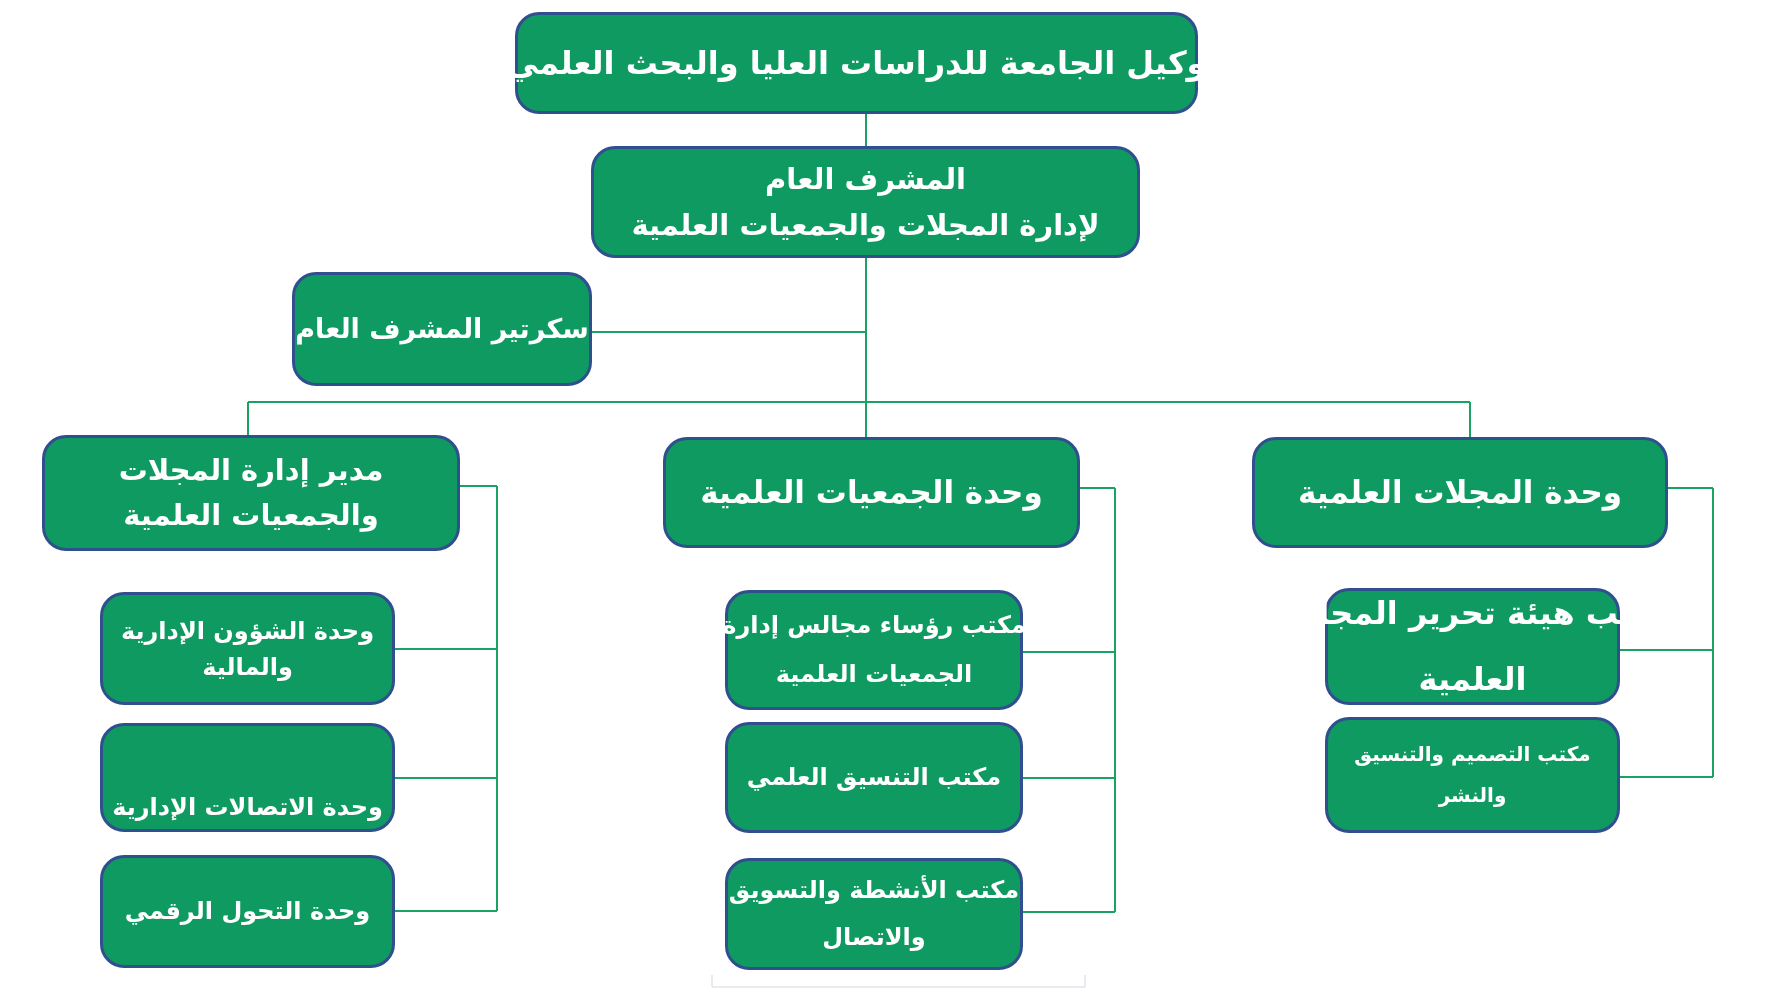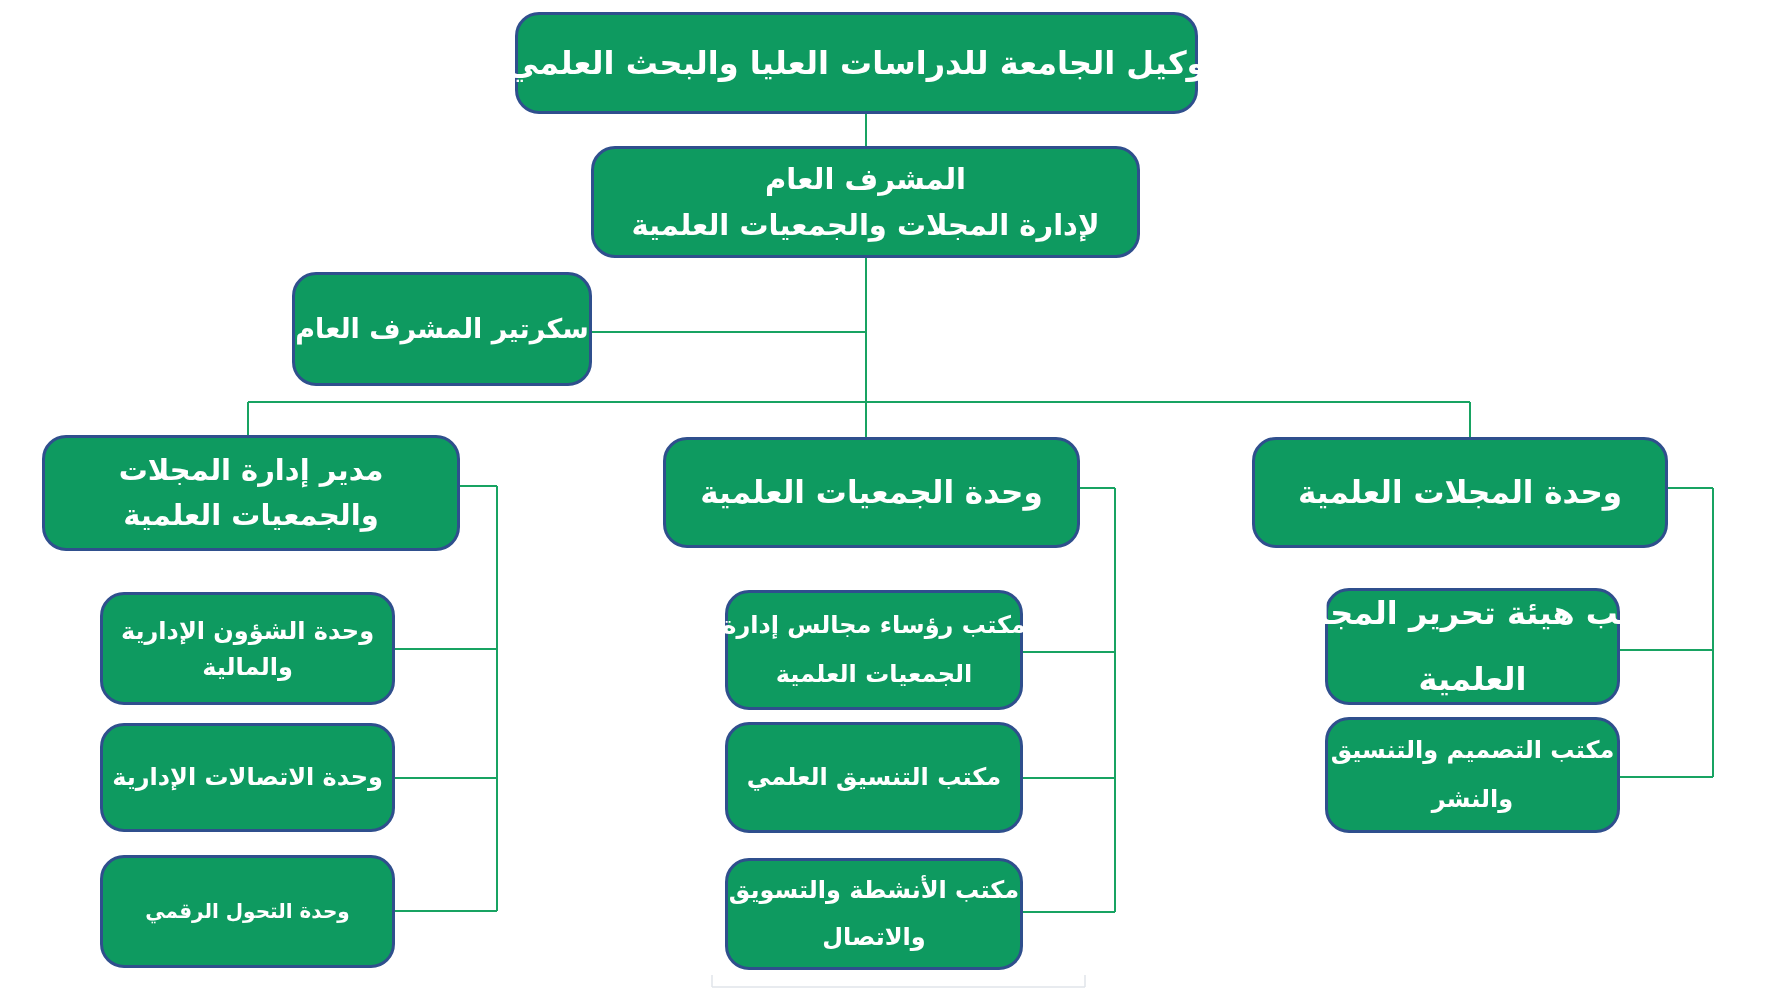--- a/index.html
+++ b/index.html
@@ -46,29 +46,29 @@
   
   #n-root      {left:515px;  top:12px;  width:683px; height:102px; font-size:32px;}
   #n-supervisor{left:591px;  top:146px; width:549px; height:112px; font-size:29px; line-height:1.6;}
   #n-secretary {left:292px;  top:272px; width:300px; height:114px; font-size:27px;}
   
   #n-director  {left:42px;   top:435px; width:418px; height:116px; font-size:29px; line-height:1.55;}
   #n-societies {left:663px;  top:437px; width:417px; height:111px; font-size:31px;}
   #n-journals  {left:1252px; top:437px; width:416px; height:111px; font-size:31px;}
   
   #n-admin-fin {left:100px;  top:592px; width:295px; height:113px; font-size:24px; line-height:1.5;}
-  #n-admin-com {left:100px;  top:723px; width:295px; height:109px; font-size:24px;}
-  #n-digital   {left:100px;  top:855px; width:295px; height:113px; font-size:20px;text-align:right;}
+  #n-admin-com {left:100px;  top:723px; width:295px; height:109px; font-size:24px;justify-content:flex-end;}
+  #n-digital   {left:100px;  top:855px; width:295px; height:113px; font-size:24px;text-align:right;}
   
   #n-boards    {left:725px;  top:590px; width:298px; height:120px; font-size:24px; line-height:2.05;align-items:center;}
   #n-coord     {left:725px;  top:722px; width:298px; height:111px; font-size:24px;}
   #n-activities{left:725px;  top:858px; width:298px; height:112px; font-size:24px; line-height:1.95;}
   
   #n-editorial {left:1325px; top:588px; width:295px; height:117px; font-size:32px; line-height:2.05;}
-  #n-design    {left:1325px; top:717px; width:295px; height:116px; font-size:24px; line-height:2.05;}
+  #n-design    {left:1325px; top:717px; width:295px; height:116px; font-size:20px; line-height:2.05;}
 </style>
 </head>
 <body>
 
 <div id="canvas">
 
   <svg id="connectors" viewBox="0 0 1779 990" xmlns="http://www.w3.org/2000/svg" aria-hidden="true">
 
     <line x1="866" y1="114" x2="866" y2="146"></line>
 

